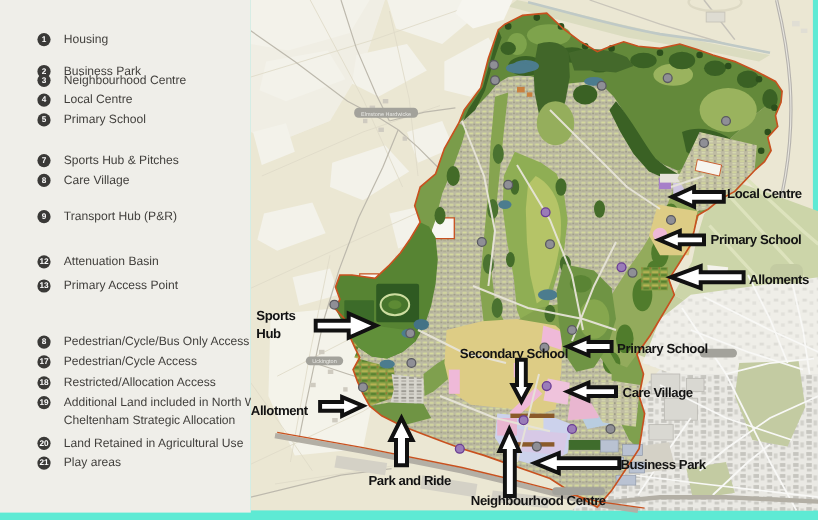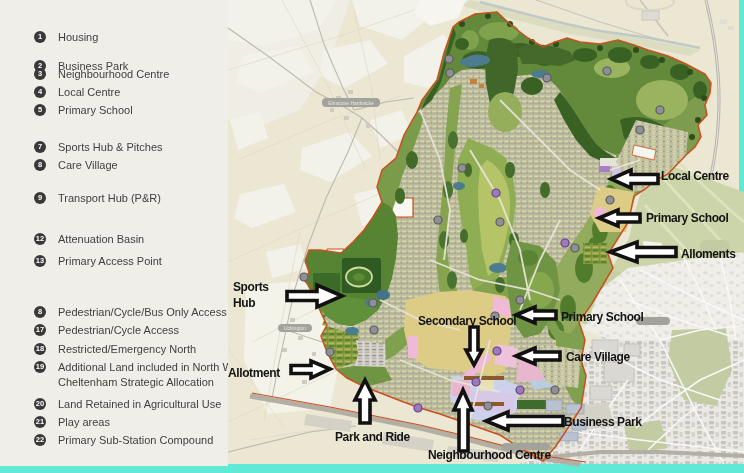--- a/index.html
+++ b/index.html
@@ -39,31 +39,30 @@
 <div class="row" style="top:229px"><span class="num">12</span><span class="lab">Attenuation Basin</span></div>
 
 <div class="row" style="top:251px"><span class="num">13</span><span class="lab">Primary Access Point</span></div>
 
 
 
 <div class="row" style="top:302px"><span class="num">8</span><span class="lab">Pedestrian/Cycle/Bus Only Access</span></div>
 
 <div class="row" style="top:320px"><span class="num">17</span><span class="lab">Pedestrian/Cycle Access</span></div>
 
-<div class="row" style="top:339px"><span class="num">18</span><span class="lab">Restricted/Emergency North</span></div>
+<div class="row" style="top:339px"><span class="num">18</span><span class="lab">Restricted/Allocation Access</span></div>
 
 <div class="row" style="top:357px"><span class="num">19</span><span class="lab">Additional Land included in North West</span></div>
 
 <div class="wrap2" style="top:376px">Cheltenham Strategic Allocation</div>
 
 <div class="row" style="top:394px"><span class="num">20</span><span class="lab">Land Retained in Agricultural Use</span></div>
 
 <div class="row" style="top:412px"><span class="num">21</span><span class="lab">Play areas</span></div>
 
-<div class="row" style="top:430px"><span class="num">22</span><span class="lab">Primary Sub-Station Compound</span></div>
 </div>
 
 <div id="mapwrap">
 <svg width="516" height="473" viewBox="228 0 516 473" xmlns="http://www.w3.org/2000/svg">
 <defs>
 <pattern id="hs" width="6" height="5" patternUnits="userSpaceOnUse">
 <rect width="6" height="5" fill="#bcbaa2"></rect>
 <rect x="0.4" y="0.5" width="3.8" height="1.6" fill="#d6db9e"></rect>
 <rect x="4.6" y="2.4" width="1.2" height="1.2" fill="#8e8c76"></rect>
 <rect x="0.8" y="3" width="2.6" height="1.2" fill="#aeac94"></rect>

